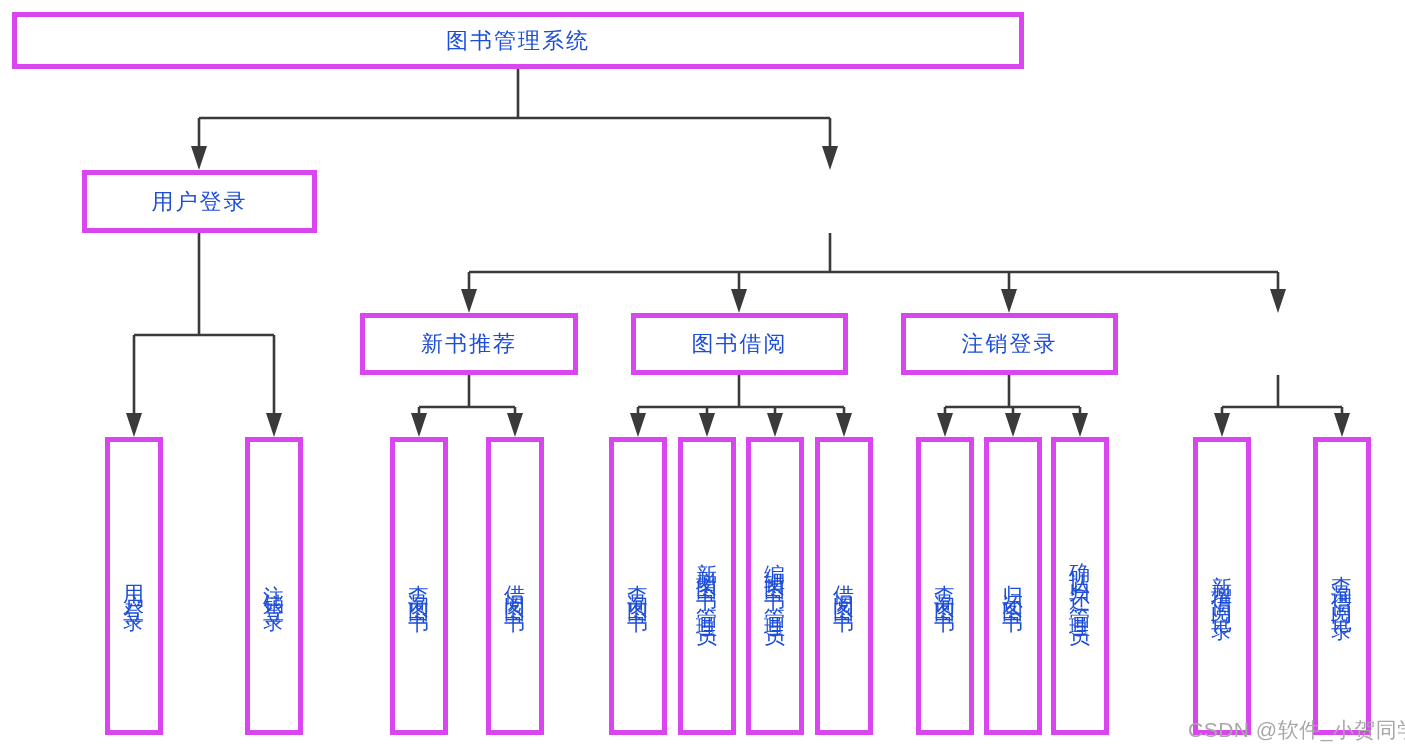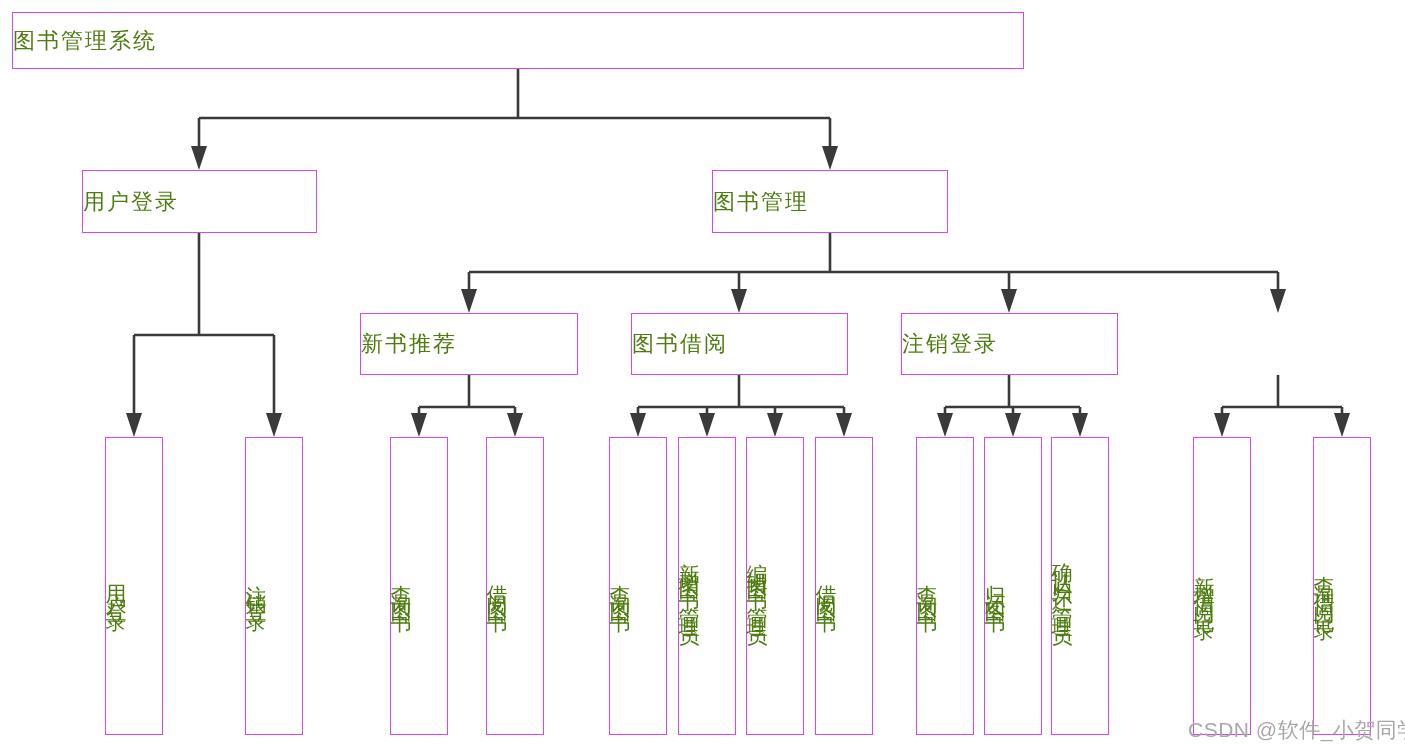--- a/index.html
+++ b/index.html
@@ -14,25 +14,26 @@
     background: #ffffff;
     overflow: hidden;
   }
   .connectors {
     position: absolute;
     left: 0; top: 0;
   }
   .node {
     position: absolute;
     box-sizing: border-box;
-    border: 1px solid #d946ef;
+    border: 5px solid #d946ef;
     background: #ffffff;
     display: flex;
     align-items: center;
-    color: #4d7c0f;
+    justify-content: center;
+    color: #1d4ed8;
   }
   .h-node span {
     font-size: 22px;
     letter-spacing: 2px;
     white-space: nowrap;
   }
   .v-node span {
     writing-mode: vertical-rl;
     text-orientation: mixed;
     font-size: 21px;
@@ -124,23 +125,20 @@
     </g>
   </svg>
 
   <div class="node h-node" style="left:12px; top:12px; width:1012px; height:57px">
     <span>图书管理系统</span>
   </div>
 
   <div class="node h-node" style="left:82px; top:170px; width:235px; height:63px">
     <span>用户登录</span>
   </div>
-  <div class="node h-node" style="left:712px; top:170px; width:236px; height:63px">
-    <span>图书管理</span>
-  </div>
 
   <div class="node h-node" style="left:360px; top:313px; width:218px; height:62px">
     <span>新书推荐</span>
   </div>
   <div class="node h-node" style="left:631px; top:313px; width:217px; height:62px">
     <span>图书借阅</span>
   </div>
   <div class="node h-node" style="left:901px; top:313px; width:217px; height:62px">
     <span>注销登录</span>
   </div>

